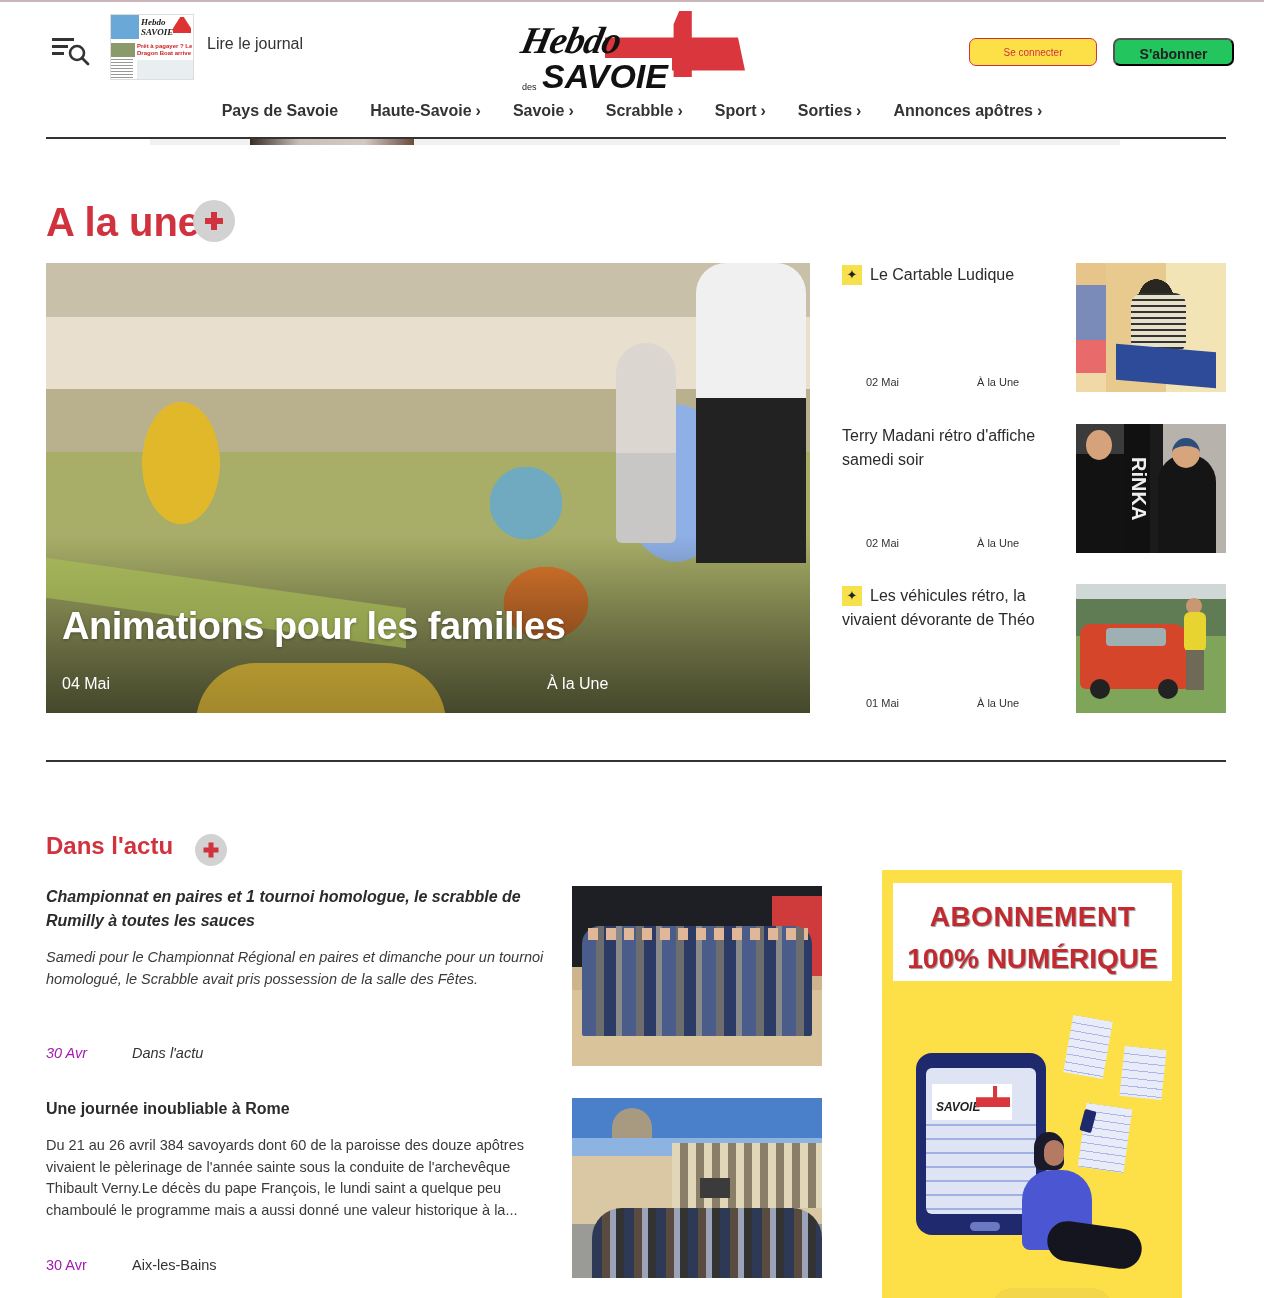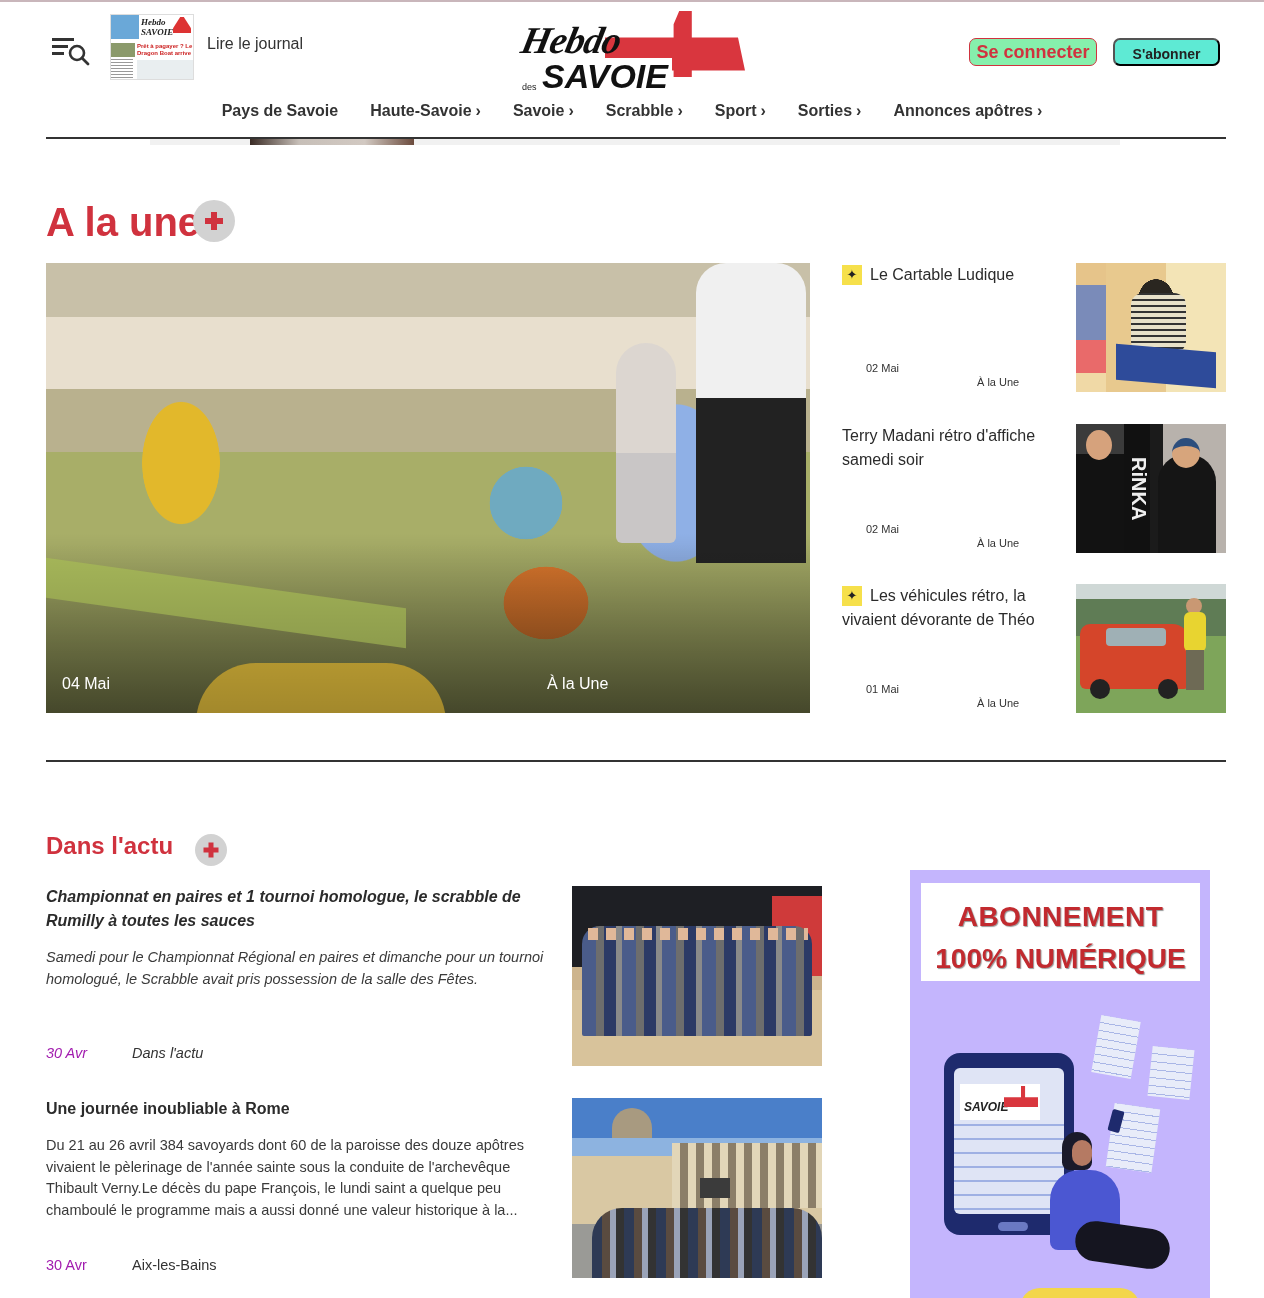--- a/index.html
+++ b/index.html
@@ -20,22 +20,22 @@
   .journal-thumb .jt-pic { position: absolute; left: 26px; top: 45px; width: 56px; height: 20px; background: #e9eef0; }
   .read-journal { position: absolute; left: 207px; top: 35px; font-size: 16px; color: #333; cursor: pointer; }
 
   .logo { position: absolute; left: 520px; top: 8px; width: 228px; height: 90px; }
   .logo .flag { position: absolute; left: 85px; top: 3px; width: 140px; height: 66px; background: #d9363e;
     clip-path: polygon(53% 0, 62% 0, 62% 40%, 95% 40%, 100% 90%, 62% 90%, 62% 100%, 49% 100%, 49% 90%, 0 90%, 0 40%, 49% 40%, 49% 20%); }
   .logo .hebdo { position: absolute; left: 2px; top: 10px; font: italic bold 38px "Liberation Serif", serif; color: #111; letter-spacing: -1px; transform: skewX(-12deg); }
   .logo .des { position: absolute; left: 2px; top: 74px; font: 9px "Liberation Sans", sans-serif; color: #222; }
   .logo .savoie { position: absolute; left: 18px; top: 50px; font: italic 900 34px "Liberation Sans", sans-serif; color: #111; letter-spacing: 0px; background: #fff; padding: 0 4px; line-height: 36px; }
 
-  .btn-login { position: absolute; left: 969px; top: 38px; width: 128px; height: 28px; border: 1.5px solid #d0323e; border-radius: 7px; color: #d0323e; font-weight: bold; font-size: 18px; text-align: center; line-height: 25px; cursor: pointer; background: #86efac; }
-  .btn-subscribe { position: absolute; left: 1113px; top: 38px; width: 107px; height: 28px; border-radius: 7px; background: #5eead4; color: #222; font-weight: bold; font-size: 14px; text-align: center; line-height: 28px; cursor: pointer; }
+  .btn-login { position: absolute; left: 969px; top: 38px; width: 128px; height: 28px; border: 1.5px solid #d0323e; border-radius: 7px; color: #d0323e; font-weight: normal; font-size: 10px; text-align: center; line-height: 25px; cursor: pointer; background: #fde047; }
+  .btn-subscribe { position: absolute; left: 1113px; top: 38px; width: 121px; height: 28px; border-radius: 7px; background: #22c55e; color: #222; font-weight: bold; font-size: 14px; text-align: center; line-height: 28px; cursor: pointer; }
 
   .nav { position: absolute; left: 0; top: 102px; width: 1264px; height: 24px; display: flex; justify-content: center; gap: 0; }
   .nav-item { font-weight: bold; font-size: 16px; color: #333; padding: 0 16px; cursor: pointer; white-space: nowrap; }
   .nav-item .chev { font-weight: bold; margin-left: 4px; }
   .hr-top { position: absolute; left: 46px; top: 137px; width: 1180px; height: 1.5px; background: #333; }
   .strip { position: absolute; left: 150px; top: 139px; width: 970px; height: 6px; background: #f1f1f1; }
   .strip .dark { position: absolute; left: 100px; top: 0; width: 164px; height: 6px; background: linear-gradient(90deg,#3a2b25,#c7bfb8 30%,#d2c9c2 70%,#6b4b3d); }
 
   
   .section-title { position: absolute; font-weight: bold; color: #d0323e; }
@@ -58,21 +58,21 @@
   .hero .child { position: absolute; left: 570px; top: 80px; width: 60px; height: 200px; background: linear-gradient(180deg, #dcd6d0 0 55%, #c9c6c6 55% 100%); border-radius: 30px 30px 6px 6px; }
   .hero-overlay { position: absolute; left: 0; bottom: 0; width: 100%; height: 170px; background: linear-gradient(180deg, rgba(0,0,0,0) 0%, rgba(0,0,0,0.25) 100%); }
   .hero-title { position: absolute; left: 16px; top: 342px; font-size: 38px; font-weight: bold; color: #fff; letter-spacing: -0.5px; white-space: nowrap; text-shadow: 0 1px 3px rgba(0,0,0,.35); }
   .hero-date { position: absolute; left: 16px; top: 412px; font-size: 16px; color: #fff; }
   .hero-cat { position: absolute; left: 501px; top: 412px; font-size: 16px; color: #fff; }
 
   
   .side-card { position: absolute; left: 842px; width: 384px; height: 129px; cursor: pointer; }
   .side-card .title { position: absolute; left: 0; top: 0; width: 225px; font-size: 16px; font-weight: normal; color: #2b2b2b; line-height: 24px; }
   .side-card .spark { display: inline-block; width: 20px; height: 20px; background: #f6e04b; color: #222; font-size: 13px; text-align: center; line-height: 20px; margin-right: 8px; vertical-align: 1px; }
-  .side-card .date { position: absolute; left: 0; top: 99px; font-size: 11px; color: #333; padding-left: 24px; }
+  .side-card .date { position: absolute; left: 0; top: 113px; font-size: 11px; color: #333; padding-left: 24px; }
   .side-card .cat { position: absolute; left: 135px; top: 113px; font-size: 11px; color: #333; }
   .side-card .thumb { position: absolute; left: 234px; top: 0; width: 150px; height: 129px; overflow: hidden; }
 
   .th-cartable { background:
       radial-gradient(ellipse 30px 36px at 80px 38px, #2a2620 0 60%, transparent 61%),
       linear-gradient(90deg, #f0d9a6 0 20%, #e8c98e 20% 60%, #f3e4b6 60% 100%); }
   .th-cartable .mat { position: absolute; left: 40px; top: 85px; width: 100px; height: 36px; background: #2e4b9a; transform: skewY(5deg); }
   .th-cartable .kid { position: absolute; left: 55px; top: 30px; width: 55px; height: 60px; background: repeating-linear-gradient(0deg, #e8e1c9 0 4px, #333 4px 6px); border-radius: 12px; }
   .th-cartable .girl { position: absolute; left: 0; top: 0; width: 30px; height: 110px; background: linear-gradient(180deg,#e6c48a 0 20%, #7a8bb9 20% 70%, #e96a6a 70%); }
 
@@ -107,21 +107,21 @@
     background: repeating-linear-gradient(90deg, #4a5c8a 0 14px, #6d6d6d 14px 22px, #2c3a66 22px 34px, #8a8a8a 34px 40px); border-radius: 18px 18px 2px 2px; }
   .th-scrabble .heads { position: absolute; left: 16px; top: 42px; width: 220px; height: 12px; background: repeating-linear-gradient(90deg, #e0b899 0 10px, transparent 10px 18px); }
 
   .th-rome { background: linear-gradient(180deg, #4a7fc9 0 22%, #8db3e0 22% 32%, #d9c8a3 32% 70%, #9a9a96 70% 100%); }
   .th-rome .dome { position: absolute; left: 40px; top: 10px; width: 40px; height: 30px; background: #a89a80; border-radius: 20px 20px 0 0; }
   .th-rome .cols { position: absolute; left: 100px; top: 45px; width: 150px; height: 65px; background: repeating-linear-gradient(90deg, #e2d6b8 0 8px, #8b7e68 8px 16px); }
   .th-rome .crowd { position: absolute; left: 20px; top: 110px; width: 230px; height: 70px; background: repeating-linear-gradient(90deg, #2e3a55 0 10px, #5a4b40 10px 18px, #9aa3b8 18px 24px, #333 24px 32px); border-radius: 30px 30px 0 0; }
   .th-rome .screen { position: absolute; left: 128px; top: 80px; width: 30px; height: 20px; background: #3b3b3b; }
 
   
-  .ad { position: absolute; left: 882px; top: 870px; width: 300px; height: 428px; background: #c4b5fd; overflow: hidden; cursor: pointer; margin-left: 28px; }
+  .ad { position: absolute; left: 882px; top: 870px; width: 300px; height: 428px; background: #fde047; overflow: hidden; cursor: pointer; }
   .ad .ad-box { position: absolute; left: 11px; top: 13px; width: 279px; height: 98px; background: #fff; }
   .ad .ad-l1 { position: absolute; left: 0; top: 18px; width: 279px; text-align: center; font: bold 28px "Liberation Sans", sans-serif; color: #c22a2f; text-shadow: 1px 1px 1px #999; letter-spacing: 0.5px; }
   .ad .ad-l2 { position: absolute; left: 0; top: 60px; width: 279px; text-align: center; font: bold 28px "Liberation Sans", sans-serif; color: #c22a2f; text-shadow: 1px 1px 1px #999; white-space: nowrap; }
   .ad .tablet { position: absolute; left: 34px; top: 183px; width: 130px; height: 182px; background: #1e2a6d; border-radius: 16px; }
   .ad .screen { position: absolute; left: 44px; top: 198px; width: 110px; height: 146px; background: #dfe4f5; border-radius: 6px;
     background-image: repeating-linear-gradient(180deg, transparent 0 12px, #9fb0e3 12px 14px); background-position: 0 44px; background-repeat: no-repeat; }
   .ad .screen-logo { position: absolute; left: 50px; top: 214px; width: 80px; height: 36px; background: #fff; }
   .ad .screen-logo span { position: absolute; left: 4px; top: 16px; font: italic bold 12px "Liberation Sans", sans-serif; color: #222; }
   .ad .screen-logo i { position: absolute; left: 44px; top: 2px; width: 34px; height: 28px; background: #d9363e; clip-path: polygon(50% 0, 62% 0, 62% 40%, 100% 40%, 100% 75%, 0 75%, 0 40%, 50% 40%); }
   .ad .homebtn { position: absolute; left: 88px; top: 352px; width: 30px; height: 9px; background: #6a79c2; border-radius: 5px; }
@@ -196,20 +196,21 @@
   </style>
 </div>
 
 <article class="hero" data-name="hero-article">
   <div class="child" data-name="hero-photo-child"></div>
   <div class="person" data-name="hero-photo-adult"></div>
   <div class="table" data-name="hero-photo-table"></div>
   <div class="block-yellow" data-name="hero-photo-foam-block"></div>
 
   <div class="hero-overlay" data-name="hero-gradient-overlay"></div>
+  <h3 class="hero-title" data-name="hero-title">Animations pour les familles</h3>
   <div class="hero-date" data-name="hero-date">04 Mai</div>
   <div class="hero-cat" data-name="hero-category">À la Une</div>
 </article>
 
 <article class="side-card" style="top:263px;" data-name="side-article">
   <div class="title" data-name="side-article-title"><span class="spark" data-name="premium-sparkle-icon">✦</span><span data-name="side-article-title-text">Le Cartable Ludique</span></div>
   <div class="date" data-name="side-article-date">02 Mai</div>
   <div class="cat" data-name="side-article-category">À la Une</div>
   <div class="thumb th-cartable" data-name="side-article-thumbnail">
     <div class="girl" data-name="thumb-shape"></div>

